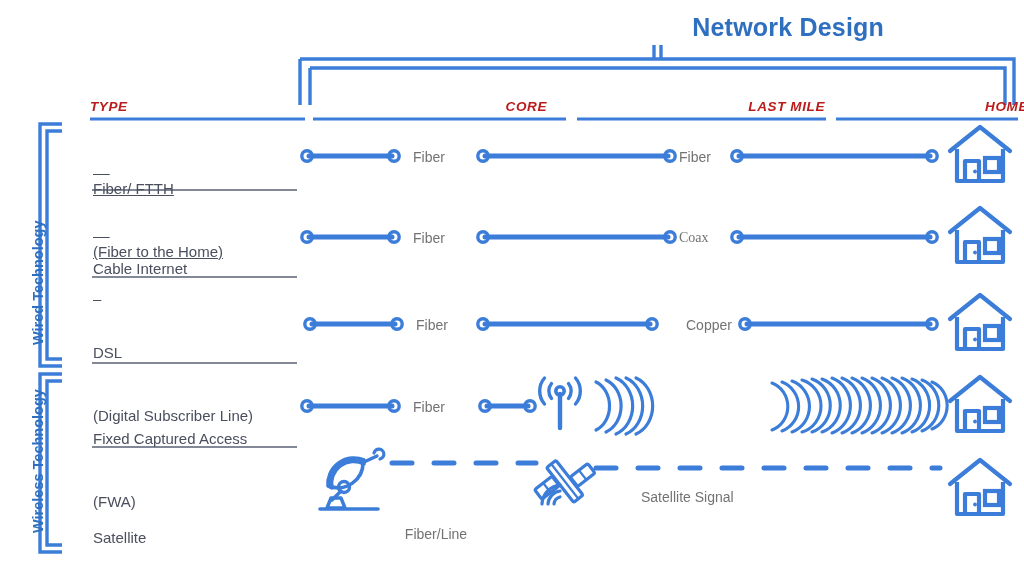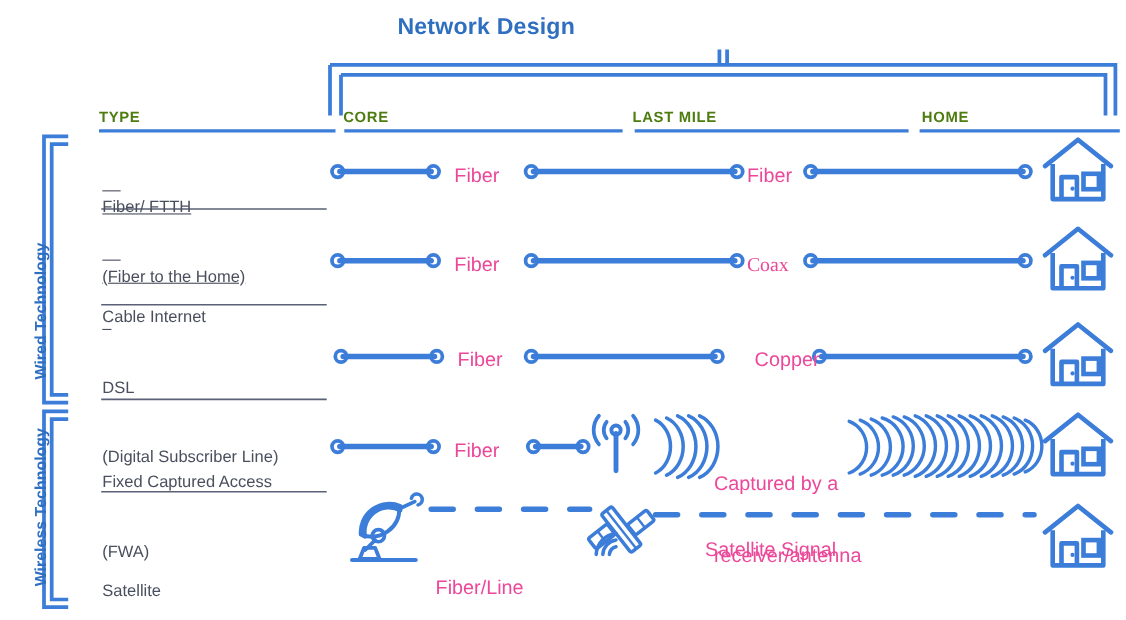--- a/index.html
+++ b/index.html
@@ -10,44 +10,44 @@
     overflow: hidden;
     position: relative;
   }
   #stage { position: absolute; inset: 0; }
 
   svg.layer { position: absolute; left: 0; top: 0; width: 1024px; height: 564px; pointer-events: none; }
 
   .txt { position: absolute; white-space: pre; }
 
   .title {
-    left: 0; top: 13px; width: 884px; text-align: center;
-    font-size: 21px; font-weight: bold; color: #2f6fc0;
+    left: 0; top: 13px; width: 884px; text-align: right;
+    font-size: 25px; font-weight: bold; color: #2f6fc0;
     letter-spacing: .2px;
   }
 
   .colhead {
-    font-size: 13.5px; font-weight: bold; color: #4d7c0f;
-    letter-spacing: .6px; text-align: left;
+    font-size: 13.5px; font-weight: bold; color: #b91c1c;
+    letter-spacing: .6px; text-align: right; font-style: italic;
   }
   .head-type  { left: 90px;  top: 99px; }
   .head-core  { left: 312px; top: 99px; width: 235px; }
   .head-last  { left: 575px; top: 99px; width: 250px; }
   .head-home  { left: 838px; top: 99px; width: 190px; }
 
   .typelabel {
     left: 93px; font-size: 15px; color: #4a4f5e; line-height: 21px;
   }
   .vlabel {
     font-size: 14.5px; font-weight: bold; color: #2f6fc0;
     transform-origin: 0 0; white-space: nowrap;
   }
 
   .medialabel {
-    font-size: 18px; color: #ec4899; white-space: pre;
+    font-size: 14px; color: #737373; white-space: pre;
   }
   .medialabel.ctr { text-align: center; }
 </style>
 </head>
 <body>
 
 <div id="stage">
 
   <svg class="layer" viewBox="0 0 1024 564">
     <defs>
@@ -241,42 +241,38 @@
   <div class="txt vlabel" style="left:30px; top:345px; transform:rotate(-90deg);">Wired Technology</div>
   <div class="txt vlabel" style="left:30px; top:533px; transform:rotate(-90deg);">Wireless Technology</div>
 
   <div class="txt typelabel" style="top:136px;text-decoration:underline;">
     <div>Fiber/ FTTH</div>
     <div>(Fiber to the Home)</div>
   </div>
   <div class="txt medialabel" style="left:413px; top:149px;">Fiber</div>
   <div class="txt medialabel" style="left:679px; top:149px;">Fiber</div>
 
-  <div class="txt typelabel" style="top:236px;">
+  <div class="txt typelabel" style="top:216px;">
     <div>Cable Internet</div>
   </div>
   <div class="txt medialabel" style="left:413px; top:230px;">Fiber</div>
   <div class="txt medialabel" style="left:679px; top:230px;font-family:Liberation Serif, serif;">Coax</div>
 
   <div class="txt typelabel" style="top:300px;">
     <div>DSL</div>
     <div>(Digital Subscriber Line)</div>
   </div>
   <div class="txt medialabel" style="left:416px; top:317px;">Fiber</div>
   <div class="txt medialabel" style="left:669px; top:317px;margin-left:17px;">Copper</div>
 
   <div class="txt typelabel" style="top:386px;">
     <div>Fixed Captured Access</div>
     <div>(FWA)</div>
   </div>
   <div class="txt medialabel" style="left:413px; top:399px;">Fiber</div>
-  <div class="txt medialabel" style="left:649px; top:384px; line-height:22px;">
-    <div>Captured by a</div>
-    <div>receiver/antenna</div>
-  </div>
 
   <div class="txt typelabel" style="top:485px;">
     <div>Satellite</div>
   </div>
   <div class="txt medialabel ctr" style="left:388px; top:474px; width:96px; line-height:24px;">
     <div>Fiber/Line</div>
     
   </div>
   <div class="txt medialabel" style="left:641px; top:489px;">Satellite Signal</div>
 

